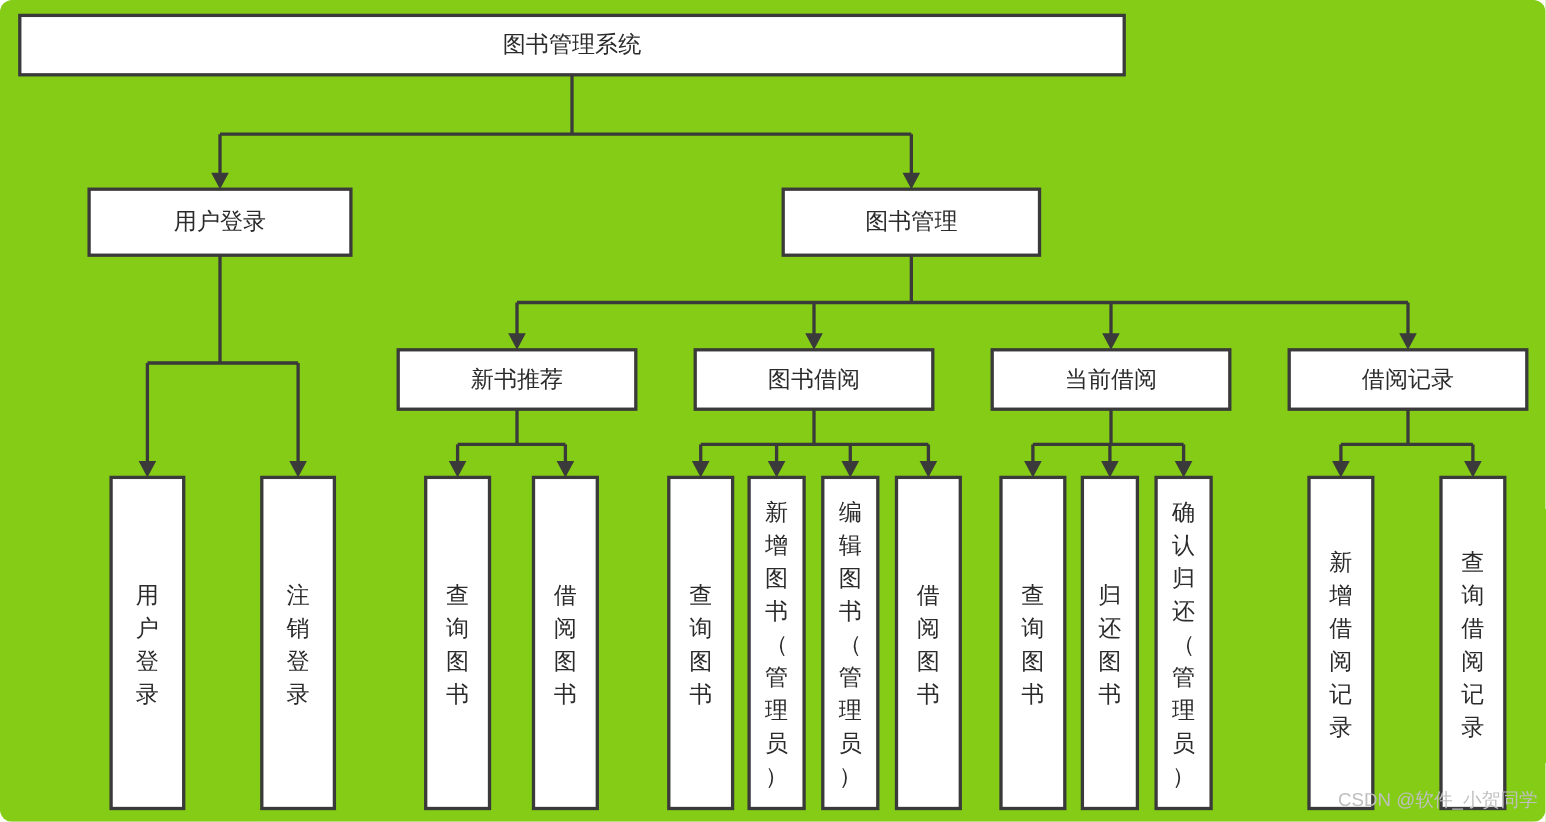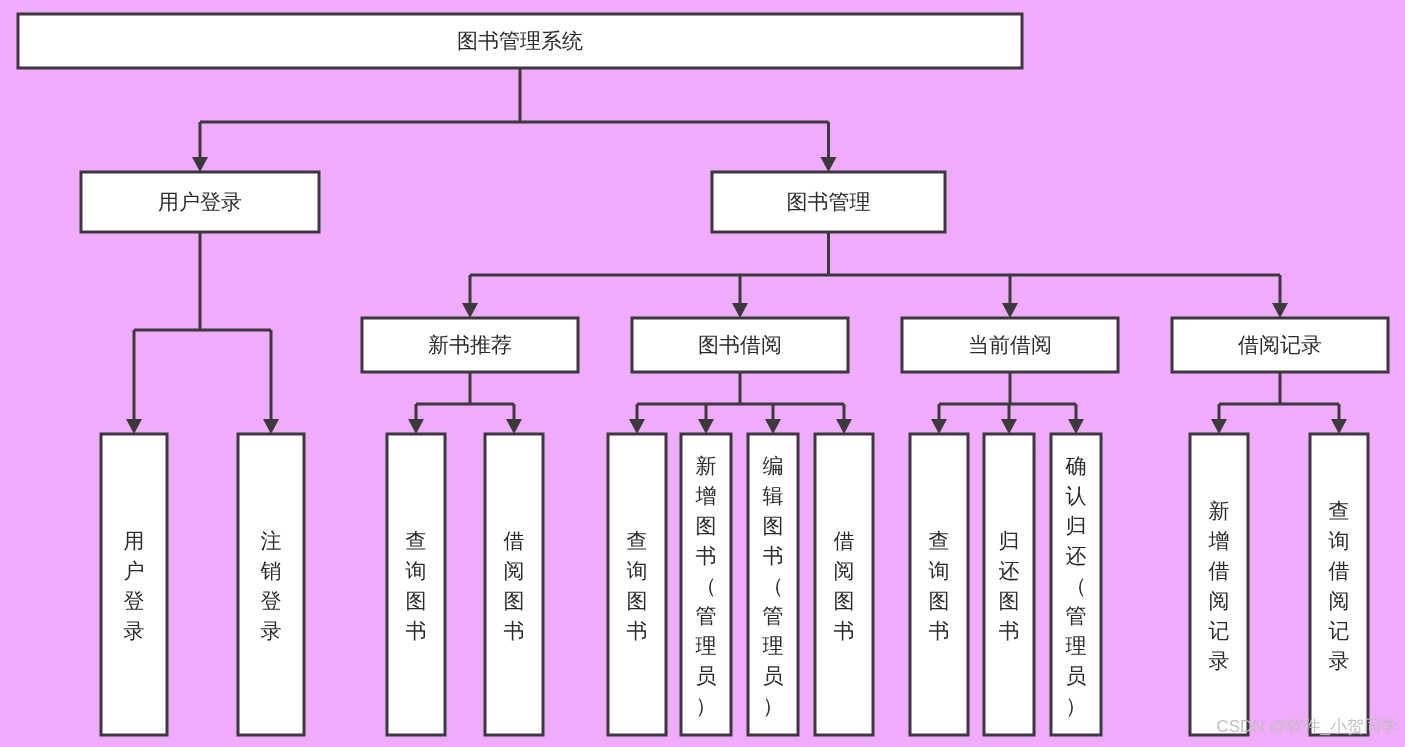--- a/index.html
+++ b/index.html
@@ -8,22 +8,23 @@
     padding: 0;
     background: #ffffff;
   }
   body {
     font-family: "Liberation Sans", "DejaVu Sans", sans-serif;
   }
   #diagram-root {
     position: relative;
     width: 1405px;
     height: 747px;
-    background: #f0abfc;
+    background: #84cc16;
     overflow: hidden;
+    border-radius: 11px;
   }
   svg.tree-canvas {
     position: absolute;
     left: 0;
     top: 0;
     width: 1405px;
     height: 747px;
     display: block;
   }
   .node-rect {

